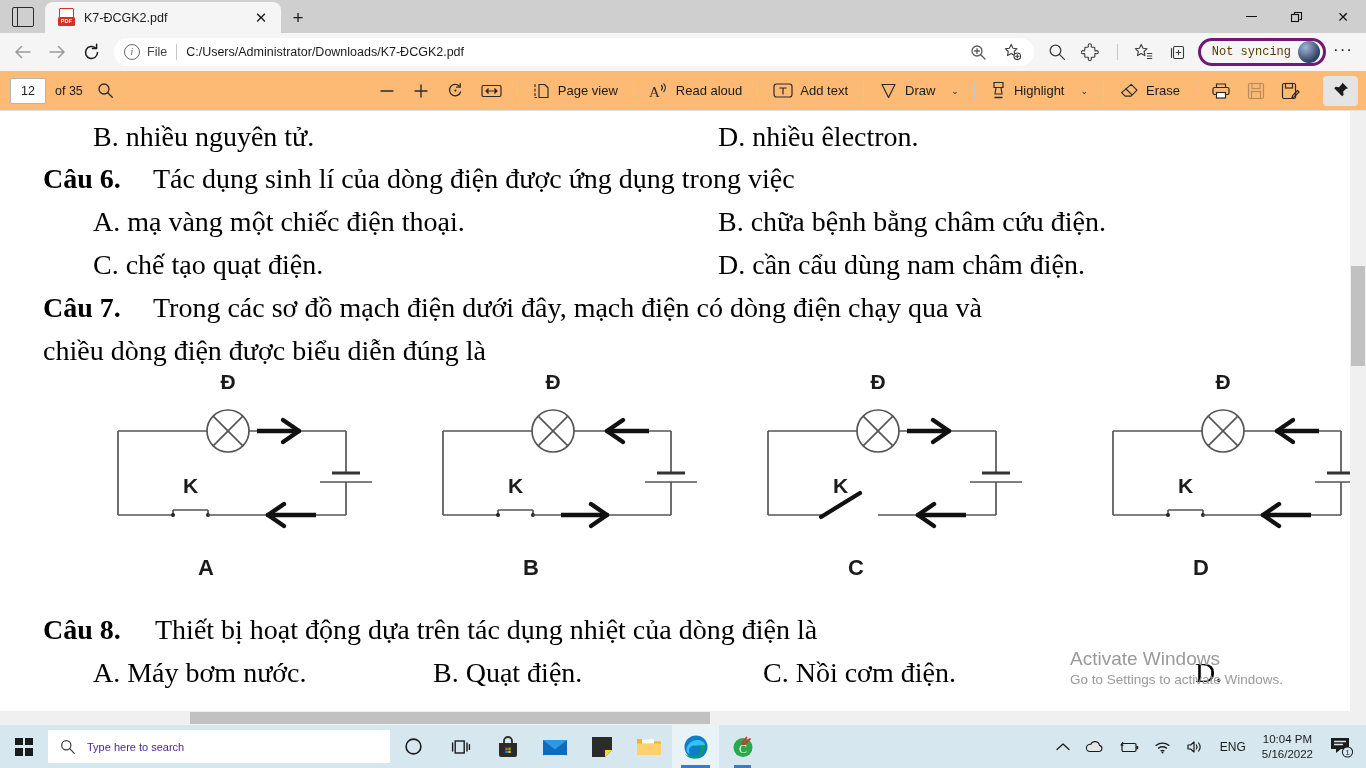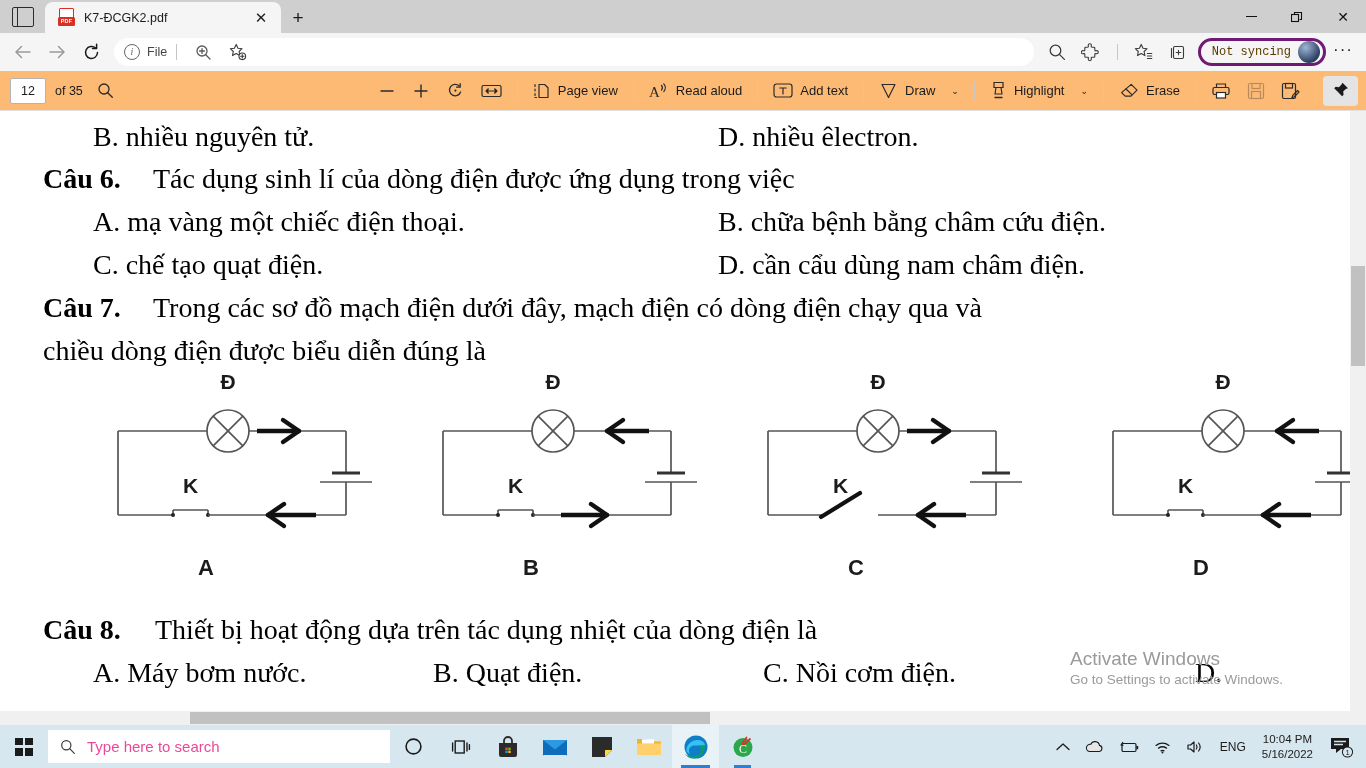--- a/index.html
+++ b/index.html
@@ -191,21 +191,21 @@
   .start-btn {
     width: 48px; height: 43px; display: flex; align-items: center; justify-content: center;
   }
   .winlogo { width: 18px; height: 18px; display: grid; grid-template-columns: 1fr 1fr;
     grid-template-rows: 1fr 1fr; gap: 2.2px; }
   .winlogo i { background: #1b1b1b; display: block; }
   .searchbox {
     width: 342px; height: 33px; background: #fff; display: flex; align-items: center;
     padding-left: 12px; gap: 11px;
   }
-  .searchbox .ph { font-size: 15px; color: #ec4899; }
+  .searchbox .ph { font-size: 11px; color: #4c1d95; }
   .tb-sys-btn {
     width: 47px; height: 43px; display: flex; align-items: center; justify-content: center;
   }
   .taskicon {
     width: 47px; height: 43px; display: flex; align-items: center; justify-content: center;
     position: relative;
   }
   .taskicon.active { background: #e9f2f7; }
   .taskicon.active::after {
     content: ""; position: absolute; left: 9px; right: 9px; bottom: 0; height: 3px;
@@ -279,20 +279,21 @@
       <svg class="arrow-svg" width="19" height="19" viewBox="0 0 19 19">
           <path d="M15.5 9.5a6 6 0 1 1-1.9-4.4" fill="none" stroke="#1b1b1b" stroke-width="1.5" stroke-linecap="round"></path>
           <path d="M14.6 1.3v4.1h-4.1" fill="none" stroke="#1b1b1b" stroke-width="1.5" stroke-linecap="round" stroke-linejoin="round"></path>
         </svg>
     </div>
 
     <div class="omnibox">
       <div class="info-icon">i</div>
       <div class="file-word">File</div>
       <div class="omni-sep"></div>
+      <div class="omni-url">C:/Users/Administrator/Downloads/K7-ĐCGK2.pdf</div>
       <div class="omni-right">
         <div class="nav-icon-btn enabled">
           <svg width="17" height="17" viewBox="0 0 17 17">
               <circle cx="7" cy="7" r="5" fill="none" stroke="#5a5a5a" stroke-width="1.3"></circle>
               <path d="M10.7 10.7 15 15M4.6 7h4.8M7 4.6v4.8" stroke="#5a5a5a" stroke-width="1.3" stroke-linecap="round"></path>
             </svg>
         </div>
         <div class="nav-icon-btn enabled">
           <svg width="19" height="18" viewBox="0 0 19 18">
               <path d="M8.2 1.4 10 5.2l4.1.5-3 2.8.8 4.1-3.7-2-3.7 2 .8-4.1-3-2.8 4.1-.5z" fill="none" stroke="#3a3a3a" stroke-width="1.1" stroke-linejoin="round"></path>

